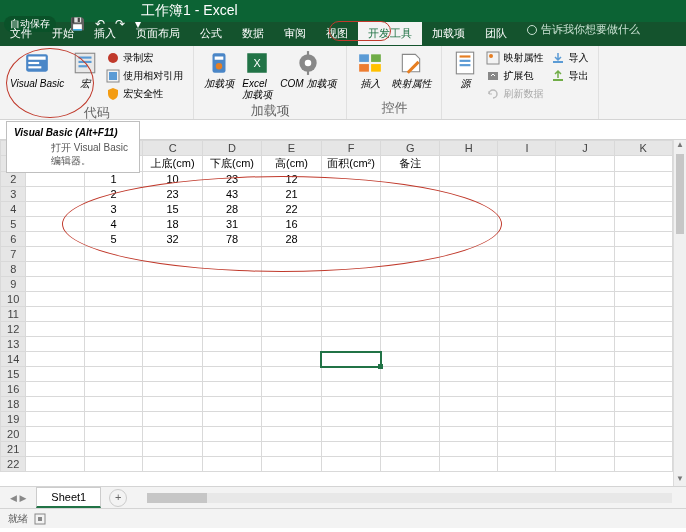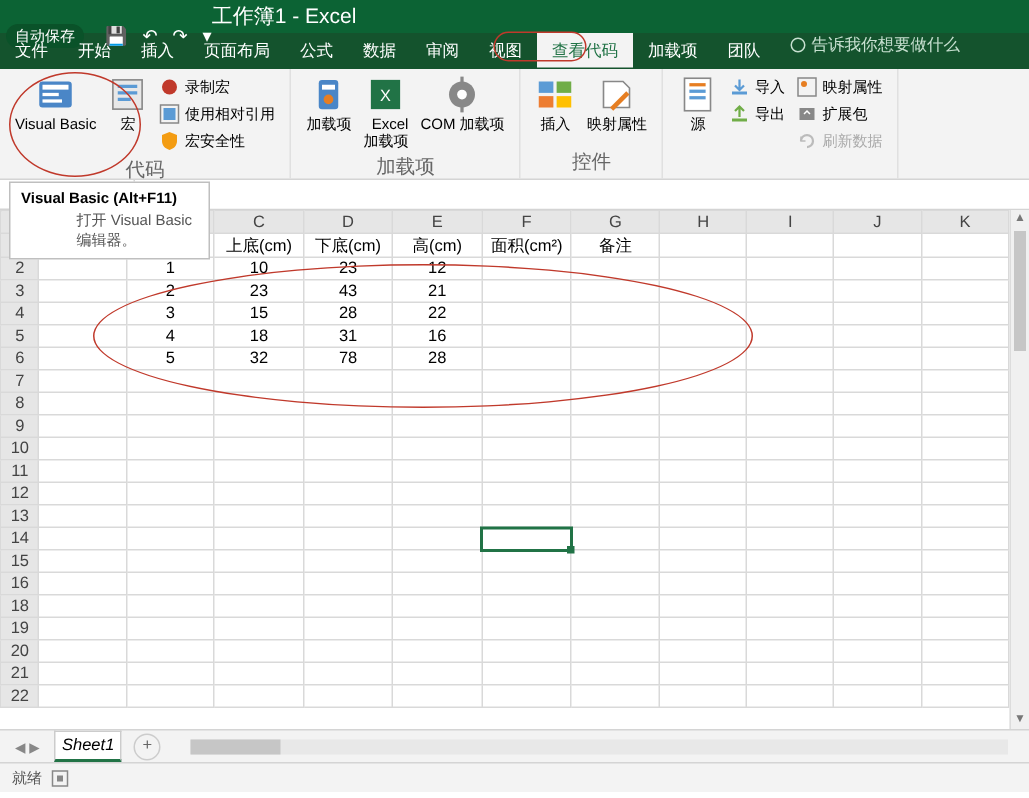--- a/index.html
+++ b/index.html
@@ -17,31 +17,31 @@
 .tabs .tab.active { background: #f3f3f3; color: #217346; }
 .tabs .tell { margin-left: 10px; color: #c7e0d0; font-size: 11px; display: flex; align-items: center; gap: 4px; }
 .tabs .tell .bulb { width: 10px; height: 10px; border-radius: 50%; border: 1px solid #c7e0d0; position: relative; }
 
 .ribbon { height: 74px; background: #f3f3f3; border-bottom: 1px solid #d4d4d4; display: flex; position: relative; }
 .ribbon-group { border-right: 1px solid #e0e0e0; padding: 2px 6px 0 6px; display: flex; flex-direction: column; }
 .ribbon-group .group-body { display: flex; flex: 1; }
 .ribbon-group .group-label { text-align: center; font-size: 13px; color: #666; padding-bottom: 2px; }
 .big-btn { display: flex; flex-direction: column; align-items: center; justify-content: flex-start; padding: 2px 4px; gap: 2px; cursor: pointer; }
 .big-btn .icon { width: 26px; height: 26px; }
-.big-btn .lbl { font-size: 10px; line-height: 11px; text-align: right; }
+.big-btn .lbl { font-size: 10px; line-height: 11px; text-align: left; font-style: italic; }
 .small-btns { display: flex; flex-direction: column; justify-content: flex-start; gap: 2px; padding: 2px 2px; }
 .small-btn { display: flex; align-items: center; gap: 3px; font-size: 10px; cursor: pointer; padding: 1px 2px; white-space: nowrap; }
 .small-btn .sicon { width: 14px; height: 14px; flex-shrink: 0; }
 
 .red-circle1 { position: absolute; left: 6px; top: 48px; width: 88px; height: 70px; border: 1px solid #c0392b; border-radius: 50%; pointer-events: none; z-index: 10; }
 .red-circle2 { position: absolute; left: 329px; top: 21px; width: 62px; height: 20px; border: 1px solid #c0392b; border-radius: 10px; pointer-events: none; z-index: 10; }
 .red-circle3 { position: absolute; left: 62px; top: 176px; width: 440px; height: 96px; border: 1px solid #c0392b; border-radius: 50%; pointer-events: none; z-index: 10; }
 
 .tooltip { position: absolute; left: 6px; top: 121px; width: 134px; background: #fff; border: 1px solid #bfbfbf; padding: 5px 7px; font-size: 10px; z-index: 11; }
-.tooltip .tt-title { font-weight: bold; margin-bottom: 3px; }
+.tooltip .tt-title { font-weight: bold; margin-bottom: 3px; font-style: italic; }
 .tooltip .tt-body { color: #555; line-height: 13px; margin-left: 37px; }
 
 .fbar { height: 20px; border-bottom: 1px solid #d4d4d4; display: flex; align-items: center; background: #fff; }
 .fbar .namebox { width: 90px; border-right: 1px solid #d4d4d4; padding-left: 6px; font-size: 11px; height: 100%; display: flex; align-items: center; }
 .fbar .fx { padding: 0 6px; color: #888; font-style: italic; font-size: 11px; }
 .fbar .finput { flex: 1; height: 100%; border: none; font-size: 11px; padding-left: 4px; }
 
 .grid-area { position: relative; height: 346px; overflow: hidden; background: #fff; }
 .grid-viewport { position: absolute; left: 0; right: 13px; top: 0; bottom: 0; overflow: hidden; }
 table.grid { border-collapse: collapse; table-layout: fixed; }
@@ -53,21 +53,21 @@
 .col-w { width: 62px; }
 .sel-cell { outline: 2px solid #217346; outline-offset: -1px; position: relative; }
 .sel-cell::after { content: ""; position: absolute; right: -3px; bottom: -3px; width: 5px; height: 5px; background: #217346; }
 
 .vscroll { position: absolute; right: 0; top: 0; bottom: 0; width: 13px; background: #f0f0f0; border-left: 1px solid #dcdcdc; }
 .vscroll .thumb { position: absolute; top: 14px; left: 2px; right: 2px; height: 80px; background: #c6c6c6; }
 .vscroll .arrow { position: absolute; left: 0; right: 0; height: 12px; text-align: center; font-size: 8px; color: #777; }
 
 .sheet-tabs { height: 22px; border-top: 1px solid #d4d4d4; background: #f3f3f3; display: flex; align-items: center; }
 .sheet-tabs .nav { padding: 0 10px; color: #888; font-size: 9px; }
-.sheet-tabs .sheet { padding: 3px 4px; background: #fff; border: 1px solid #ccc; border-bottom: 2px solid #217346; font-size: 11px; font-style: italic; }
+.sheet-tabs .sheet { padding: 3px 14px; background: #fff; border: 1px solid #ccc; border-bottom: 2px solid #217346; font-size: 11px; }
 .sheet-tabs .add { width: 18px; height: 18px; margin-left: 8px; border: 1px solid #ccc; border-radius: 50%; text-align: center; line-height: 15px; color: #666; }
 .sheet-tabs .scroll-track { flex: 1; margin: 0 14px 0 20px; height: 10px; background: #e8e8e8; position: relative; }
 .sheet-tabs .scroll-track .sthumb { position: absolute; left: 0; width: 60px; top: 0; bottom: 0; background: #c6c6c6; }
 
 .status { height: 20px; background: #f3f3f3; border-top: 1px solid #d4d4d4; display: flex; align-items: center; padding: 0 8px; font-size: 10px; color: #555; }
 .status .sicon { width: 12px; height: 12px; margin-left: 6px; }
 </style>
 </head>
 <body>
 
@@ -90,21 +90,21 @@
 
 <div class="tabs">
   <div class="tab">文件</div>
   <div class="tab">开始</div>
   <div class="tab">插入</div>
   <div class="tab">页面布局</div>
   <div class="tab">公式</div>
   <div class="tab">数据</div>
   <div class="tab">审阅</div>
   <div class="tab">视图</div>
-  <div class="tab active">查看代码</div>
+  <div class="tab active">开发工具</div>
   <div class="tab">加载项</div>
   <div class="tab">团队</div>
   <div class="tell">
     <span class="bulb"></span>
     <span>告诉我你想要做什么</span>
   </div>
 </div>
 
 <div class="ribbon">
 
@@ -213,54 +213,54 @@
             <rect x="4" y="2" width="16" height="20" fill="#fff" stroke="#888"></rect>
             <rect x="7" y="5" width="10" height="2" fill="#e67e22"></rect>
             <rect x="7" y="9" width="10" height="2" fill="#5b9bd5"></rect>
             <rect x="7" y="13" width="10" height="2" fill="#5b9bd5"></rect>
           </svg>
         <div class="lbl">源</div>
       </div>
       <div class="small-btns">
         <div class="small-btn">
             <svg class="sicon" viewBox="0 0 14 14">
+              <rect x="1" y="1" width="12" height="12" fill="none" stroke="#888"></rect>
+              <circle cx="5" cy="5" r="2" fill="#e67e22"></circle>
+            </svg>
+            <span>映射属性</span>
+          </div>
+        <div class="small-btn">
+            <svg class="sicon" viewBox="0 0 14 14">
+              <rect x="2" y="3" width="10" height="8" fill="#888"></rect>
+              <path d="M5 7 L7 5 L9 7" stroke="#fff" fill="none"></path>
+            </svg>
+            <span>扩展包</span>
+          </div>
+        <div class="small-btn" style="color:#aaa">
+            <svg class="sicon" viewBox="0 0 14 14">
+              <path d="M3 7 A4 4 0 1 1 7 11" fill="none" stroke="#bbb" stroke-width="1.5"></path>
+              <path d="M3 4 L3 7 L6 7" fill="none" stroke="#bbb"></path>
+            </svg>
+            <span>刷新数据</span>
+          </div>
+      </div>
+      <div class="small-btns">
+        <div class="small-btn">
+            <svg class="sicon" viewBox="0 0 14 14">
               <path d="M7 2 L7 9 M4 6 L7 9 L10 6" stroke="#5b9bd5" fill="none" stroke-width="1.5"></path>
               <rect x="2" y="10" width="10" height="2" fill="#5b9bd5"></rect>
             </svg>
             <span>导入</span>
           </div>
         <div class="small-btn">
             <svg class="sicon" viewBox="0 0 14 14">
               <path d="M7 9 L7 2 M4 5 L7 2 L10 5" stroke="#70ad47" fill="none" stroke-width="1.5"></path>
               <rect x="2" y="10" width="10" height="2" fill="#70ad47"></rect>
             </svg>
             <span>导出</span>
-          </div>
-      </div>
-      <div class="small-btns">
-        <div class="small-btn">
-            <svg class="sicon" viewBox="0 0 14 14">
-              <rect x="1" y="1" width="12" height="12" fill="none" stroke="#888"></rect>
-              <circle cx="5" cy="5" r="2" fill="#e67e22"></circle>
-            </svg>
-            <span>映射属性</span>
-          </div>
-        <div class="small-btn">
-            <svg class="sicon" viewBox="0 0 14 14">
-              <rect x="2" y="3" width="10" height="8" fill="#888"></rect>
-              <path d="M5 7 L7 5 L9 7" stroke="#fff" fill="none"></path>
-            </svg>
-            <span>扩展包</span>
-          </div>
-        <div class="small-btn" style="color:#aaa">
-            <svg class="sicon" viewBox="0 0 14 14">
-              <path d="M3 7 A4 4 0 1 1 7 11" fill="none" stroke="#bbb" stroke-width="1.5"></path>
-              <path d="M3 4 L3 7 L6 7" fill="none" stroke="#bbb"></path>
-            </svg>
-            <span>刷新数据</span>
           </div>
       </div>
     </div>
   </div>
 </div>
 
 <div class="tooltip">
   <div class="tt-title">Visual Basic (Alt+F11)</div>
   <div class="tt-body">打开 Visual Basic 编辑器。</div>
 </div>

